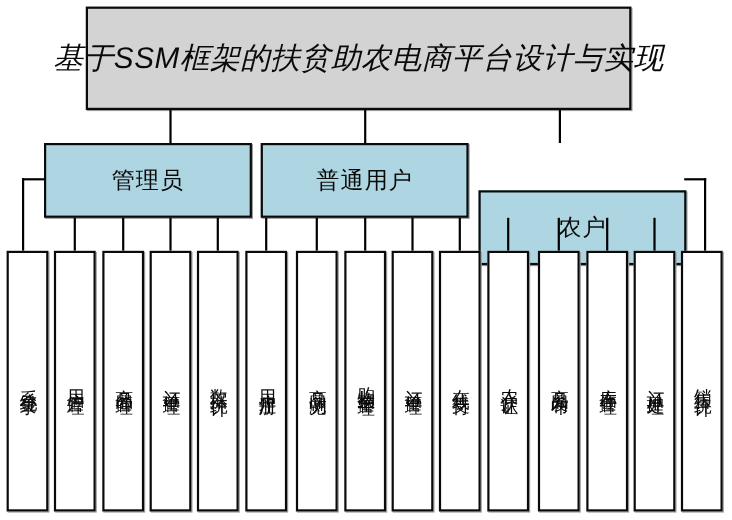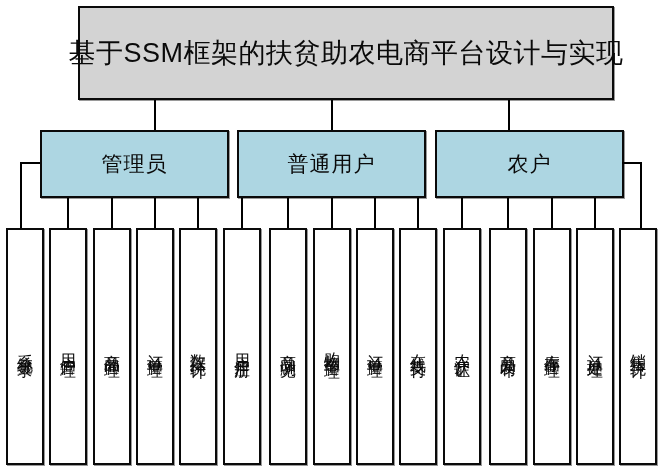--- a/index.html
+++ b/index.html
@@ -15,25 +15,26 @@
     position: absolute;
     box-sizing: border-box;
     border: 2px solid #0a0a0a;
     display: flex;
     align-items: center;
     justify-content: center;
     box-shadow: 1px 1px 0 #9a9a9a;
     color: #0a0a0a;
   }
   .title-box {
-    left: 78px; top: 6px; width: 536px; height: 94px;
+    left: 78px; top: 6px; width: 496px; height: 94px;
     background: var(--title-fill, #d3d3d3);
     font-size: 27px;
     letter-spacing: 0.5px;
     white-space: nowrap;
+    font-style: italic;
   }
   .group-box {
     top: 130px; width: 189px; height: 68px;
     background: var(--group-fill, #add6e2);
     font-size: 21px;
     letter-spacing: 1px;
   }
   .leaf-box {
     top: 228px; width: 38px; height: 237px;
     background: var(--leaf-fill, #ffffff);
@@ -61,21 +62,21 @@
   <div class="vline" style="left:154px; top:100px; height:30px;"></div>
   <div class="vline" style="left:331px; top:100px; height:30px;"></div>
   <div class="vline" style="left:508px; top:100px; height:30px;"></div>
 
   <div class="box group-box" style="left:40px;">
     <span>管理员</span>
   </div>
   <div class="box group-box" style="left:237px;text-align:right;">
     <span>普通用户</span>
   </div>
-  <div class="box group-box" style="left:435px;">
+  <div class="box group-box" style="left:435px;margin-top:43px;">
     <span>农户</span>
   </div>
 
   <div class="hline" style="left:20px; top:162px; width:20px;"></div>
   <div class="vline" style="left:20px; top:162px; height:66px;"></div>
 
   <div class="hline" style="left:622px; top:162px; width:20px;"></div>
   <div class="vline" style="left:640px; top:162px; height:66px;"></div>
 
   <div class="vline" style="left:67px;  top:198px; height:30px;"></div>

